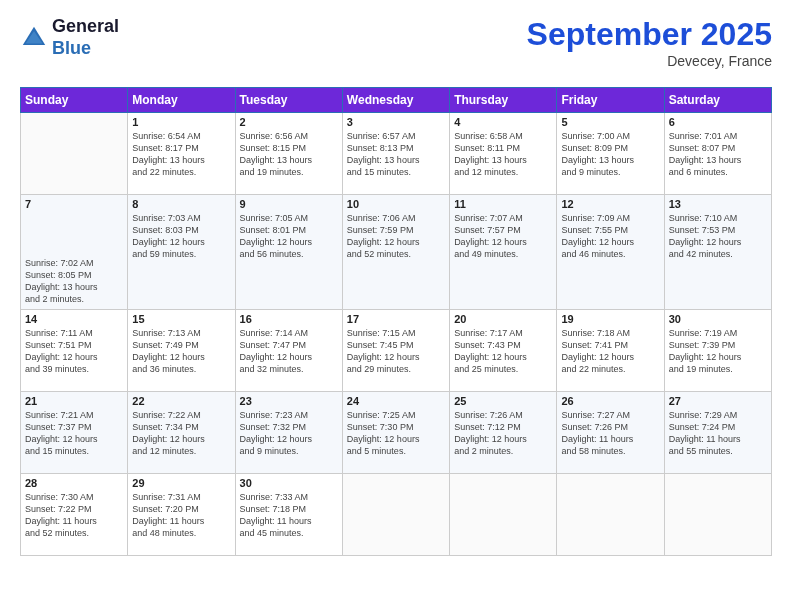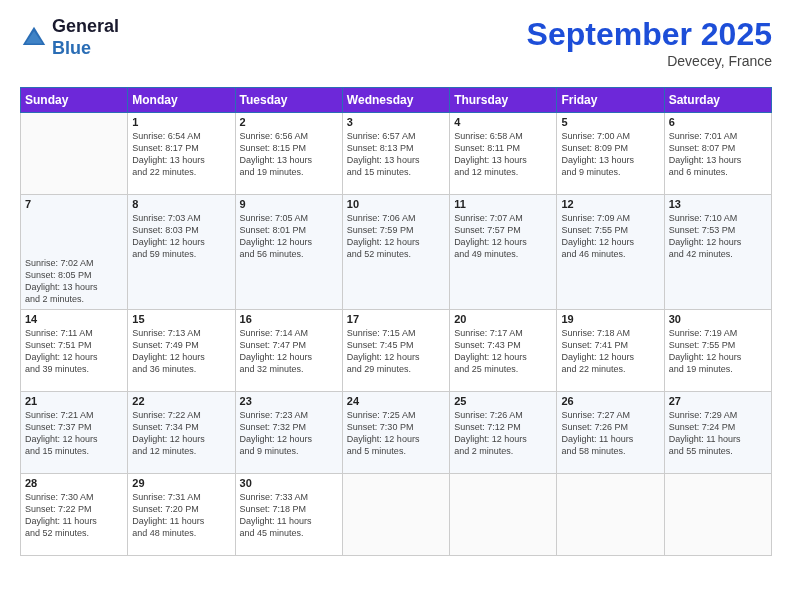--- a/index.html
+++ b/index.html
@@ -263,21 +263,21 @@
           <td>
             <span class="day-num">19</span>
             <div class="day-info" style="white-space: pre-line;">Sunrise: 7:18 AM
 Sunset: 7:41 PM
 Daylight: 12 hours
 and 22 minutes.</div>
           </td>
           <td>
             <span class="day-num">30</span>
             <div class="day-info" style="white-space: pre-line;">Sunrise: 7:19 AM
-Sunset: 7:55 PM
+Sunset: 7:39 PM
 Daylight: 12 hours
 and 19 minutes.</div>
           </td>
         </tr>
         <tr class="row-alt">
           <td>
             <span class="day-num">21</span>
             <div class="day-info" style="white-space: pre-line;">Sunrise: 7:21 AM
 Sunset: 7:37 PM
 Daylight: 12 hours

